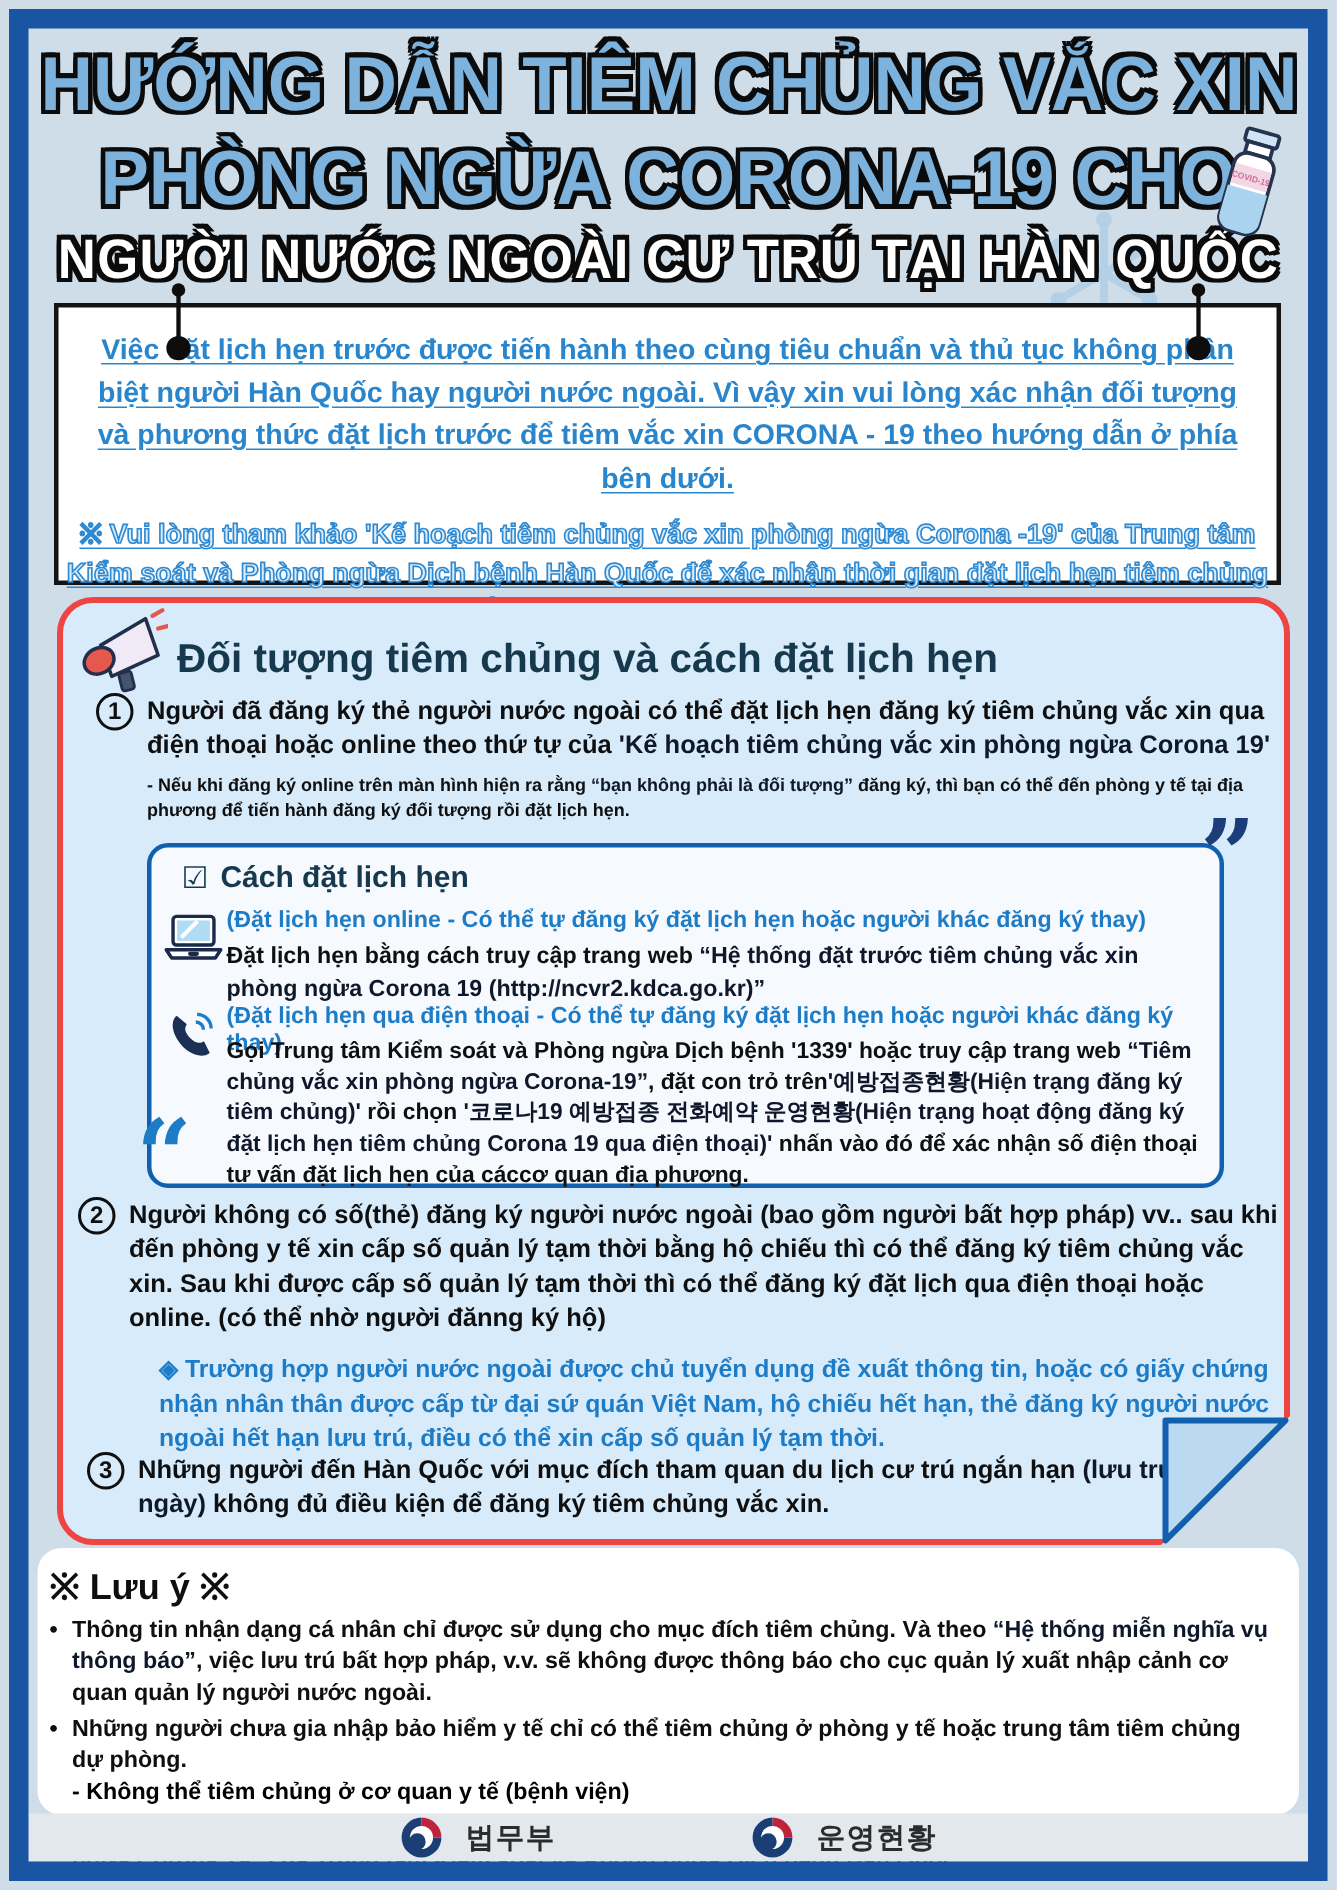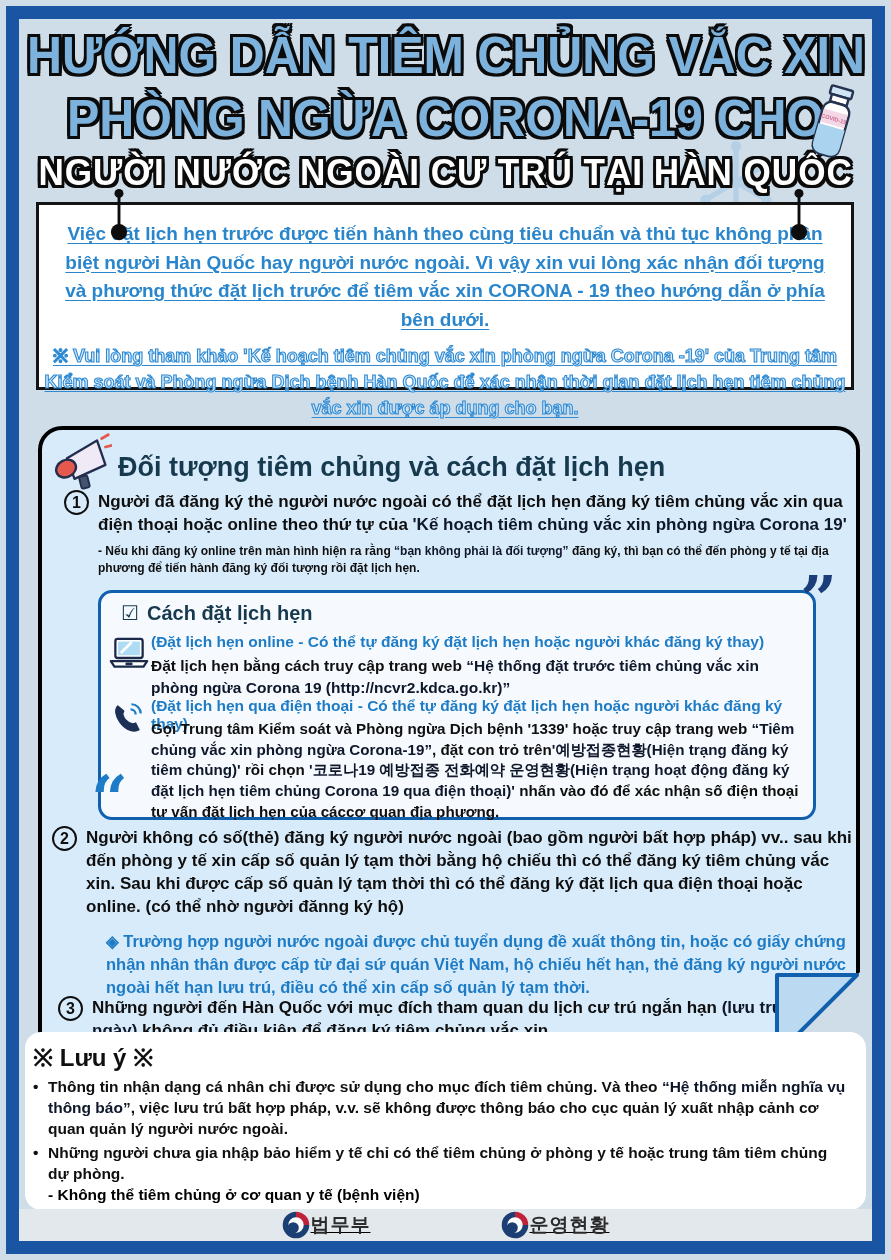--- a/index.html
+++ b/index.html
@@ -23,21 +23,21 @@
   .notice-p1{width:775px;margin:0 auto;text-align:center;font-size:19px;font-weight:bold;color:#2a86cc;
              line-height:1.5;text-decoration:underline;text-underline-offset:3px;}
   .notice-p2{width:805px;margin:9px auto 0;text-align:center;font-size:18px;font-weight:bold;line-height:1.45;
              color:#d9ecfb;-webkit-text-stroke:1.1px #2f8ad2;text-decoration:underline;
              text-decoration-color:#2f8ad2;text-underline-offset:3px;}
   .pin{position:absolute;z-index:4;}
   .pin-left{left:110px;top:184px;} .pin-right{left:790px;top:184px;}
 
   
   .mainbox{position:absolute;left:38px;top:398px;width:822px;height:632px;box-sizing:border-box;
-           border:4px solid #000000;border-radius:24px;background:#d8ebfa;z-index:2;margin-top:28px;}
+           border:4px solid #ef4444;border-radius:24px;background:#d8ebfa;z-index:2;}
   .megaphone{position:absolute;left:10px;top:2px;}
   .mb-header{position:absolute;left:76px;top:22px;font-size:27px;font-weight:bold;color:#16394e;}
   .item{position:absolute;display:flex;gap:9px;font-size:17px;font-weight:bold;color:#0f0f0f;line-height:1.36;}
   .num{flex:0 0 auto;width:25px;height:25px;border:2.5px solid #0f0f0f;border-radius:50%;display:flex;
        align-items:center;justify-content:center;font-size:16px;margin-top:0px;box-sizing:border-box;}
   .item1{left:22px;top:60px;width:790px;}
   .note1{position:absolute;left:56px;top:113px;width:742px;font-size:12px;font-weight:bold;line-height:1.4;}
   .item2{left:10px;top:396px;width:806px;}
   .note2{position:absolute;left:64px;top:500px;width:750px;font-size:16.5px;font-weight:bold;
          line-height:1.38;color:#1e7cc6;}
@@ -66,21 +66,21 @@
   .notes{position:absolute;left:25px;top:1032px;width:841px;height:178px;box-sizing:border-box;
          background:#ffffff;border-radius:16px;padding:8px 16px 0 8px;z-index:2;}
   .notes-header{font-size:24px;font-weight:bold;color:#0f0f0f;}
   .nb{position:relative;margin-top:3px;padding-left:15px;font-size:15.5px;font-weight:bold;line-height:1.36;}
   .nb .bullet{position:absolute;left:0;top:0;color:#0f0f0f;}
   .nb-sub{}
 
   
   .footer-strip{position:absolute;left:19px;top:1209px;width:853px;height:32px;background:#e3e8ed;
                 display:flex;align-items:center;justify-content:center;gap:130px;z-index:4;}
-  .logo{display:flex;align-items:center;gap:1px;text-decoration:underline;}
+  .logo{display:flex;align-items:center;gap:16px;}
   .logo-label{font-size:19px;font-weight:bold;color:#2b2b2b;letter-spacing:1px;}
 </style>
 </head>
 <body>
 
 <div class="page">
   <div class="frame"></div>
 
   <svg class="deco-flake" width="84" height="84" viewBox="0 0 80 80">
     <g stroke="#9fc6e4" stroke-width="5" stroke-linecap="round">

